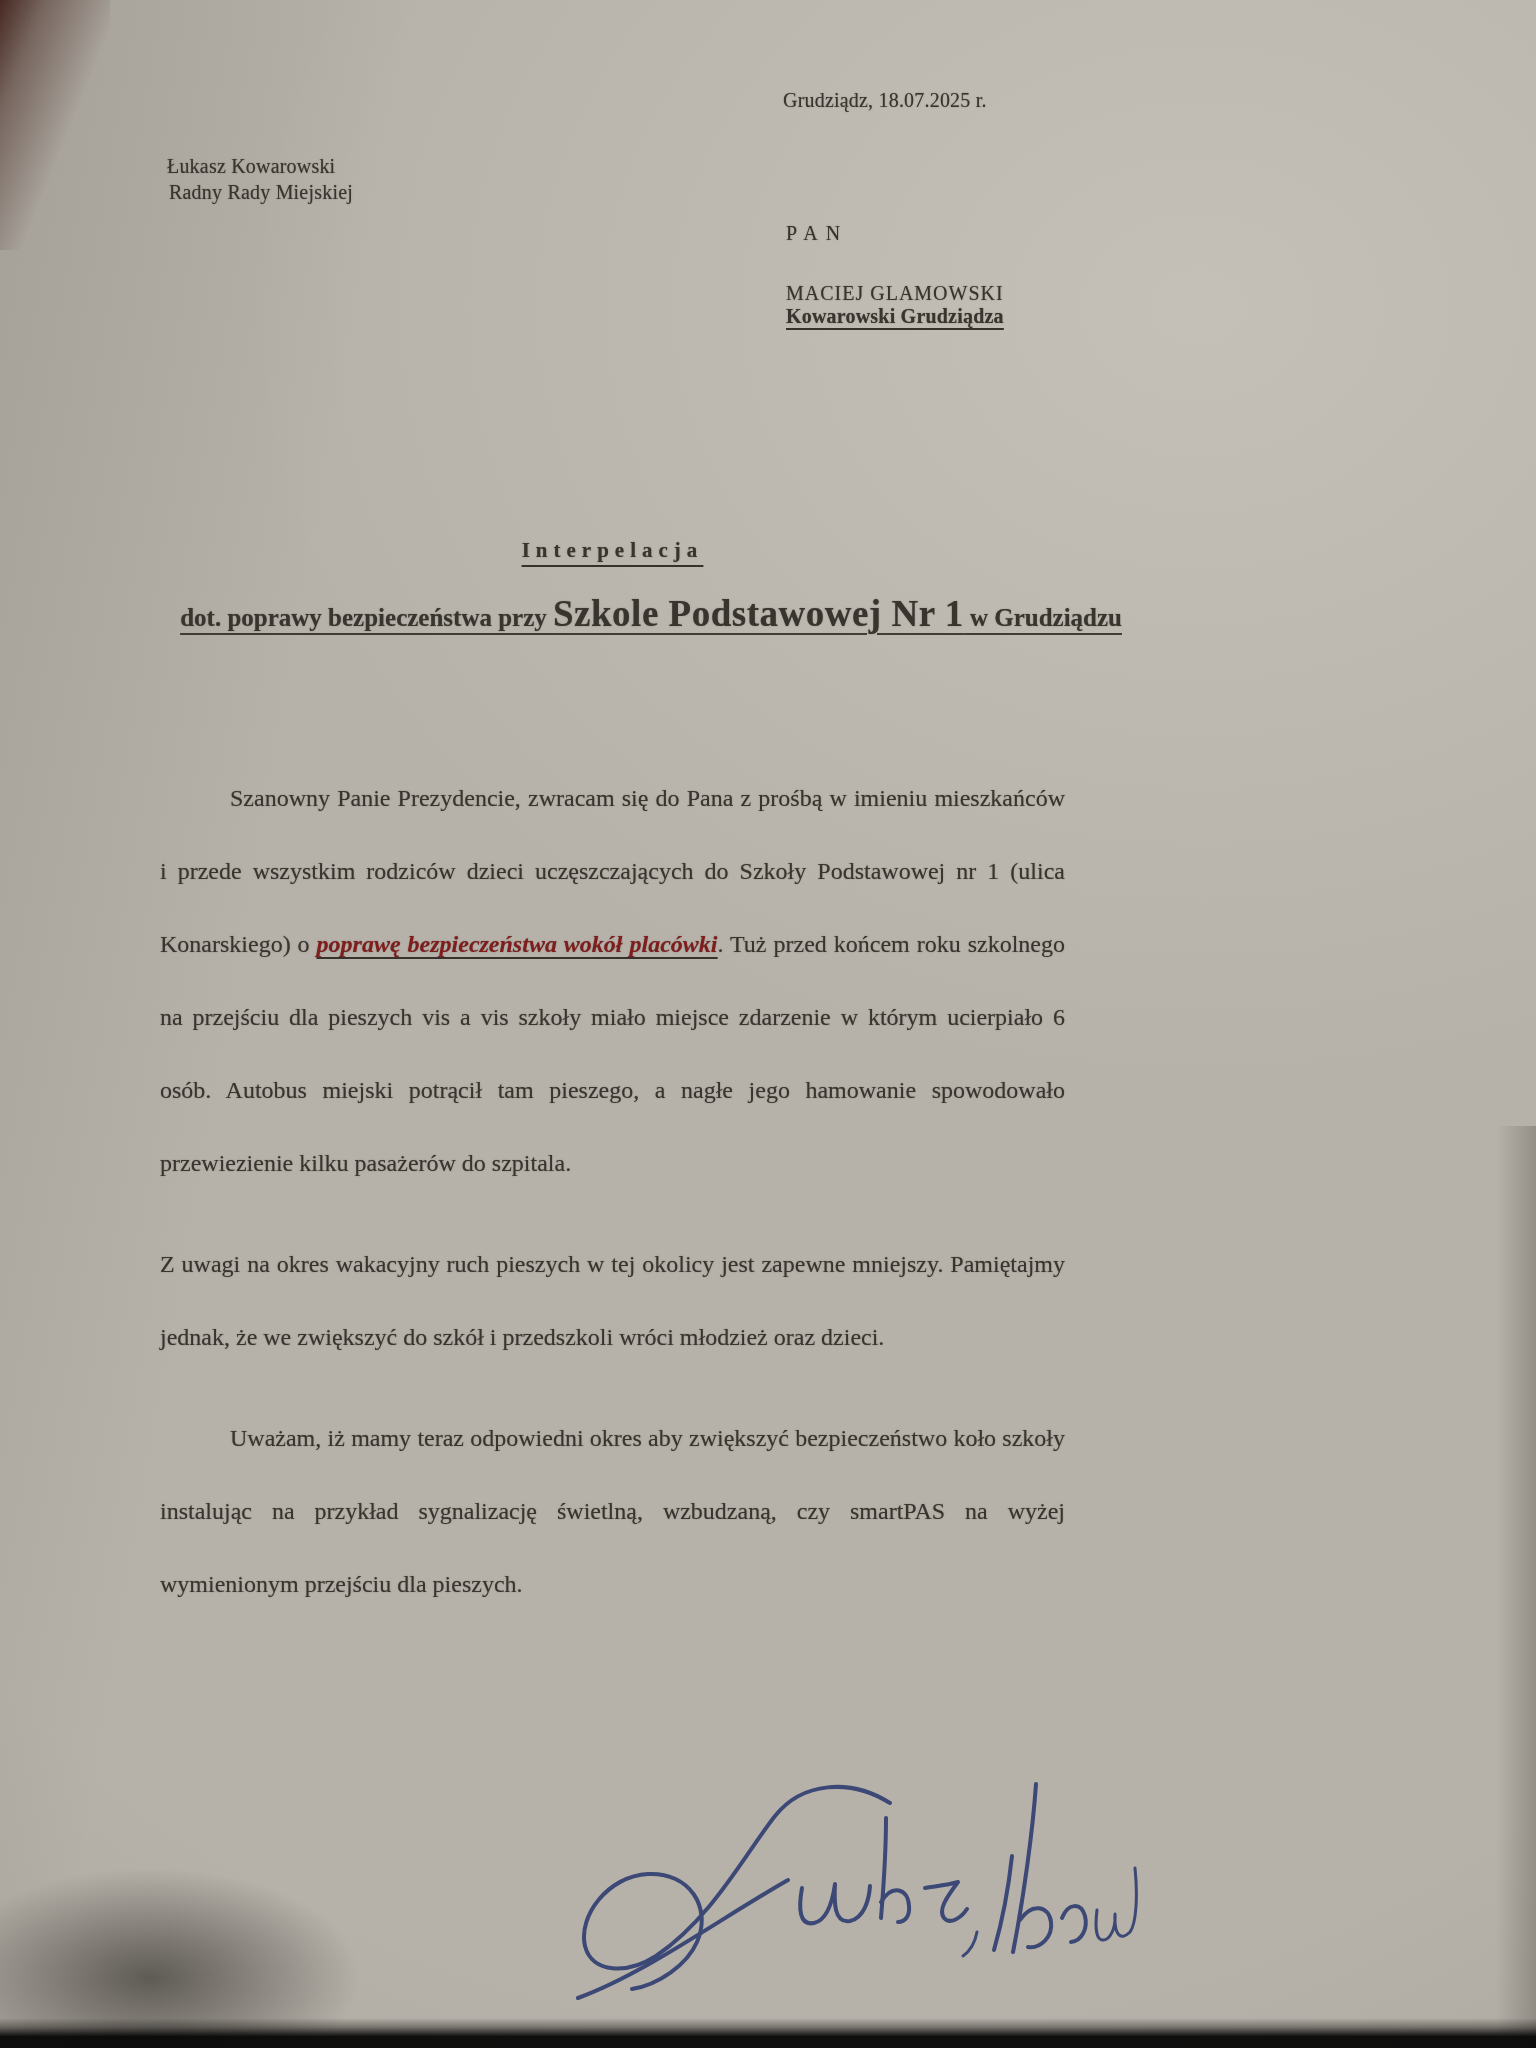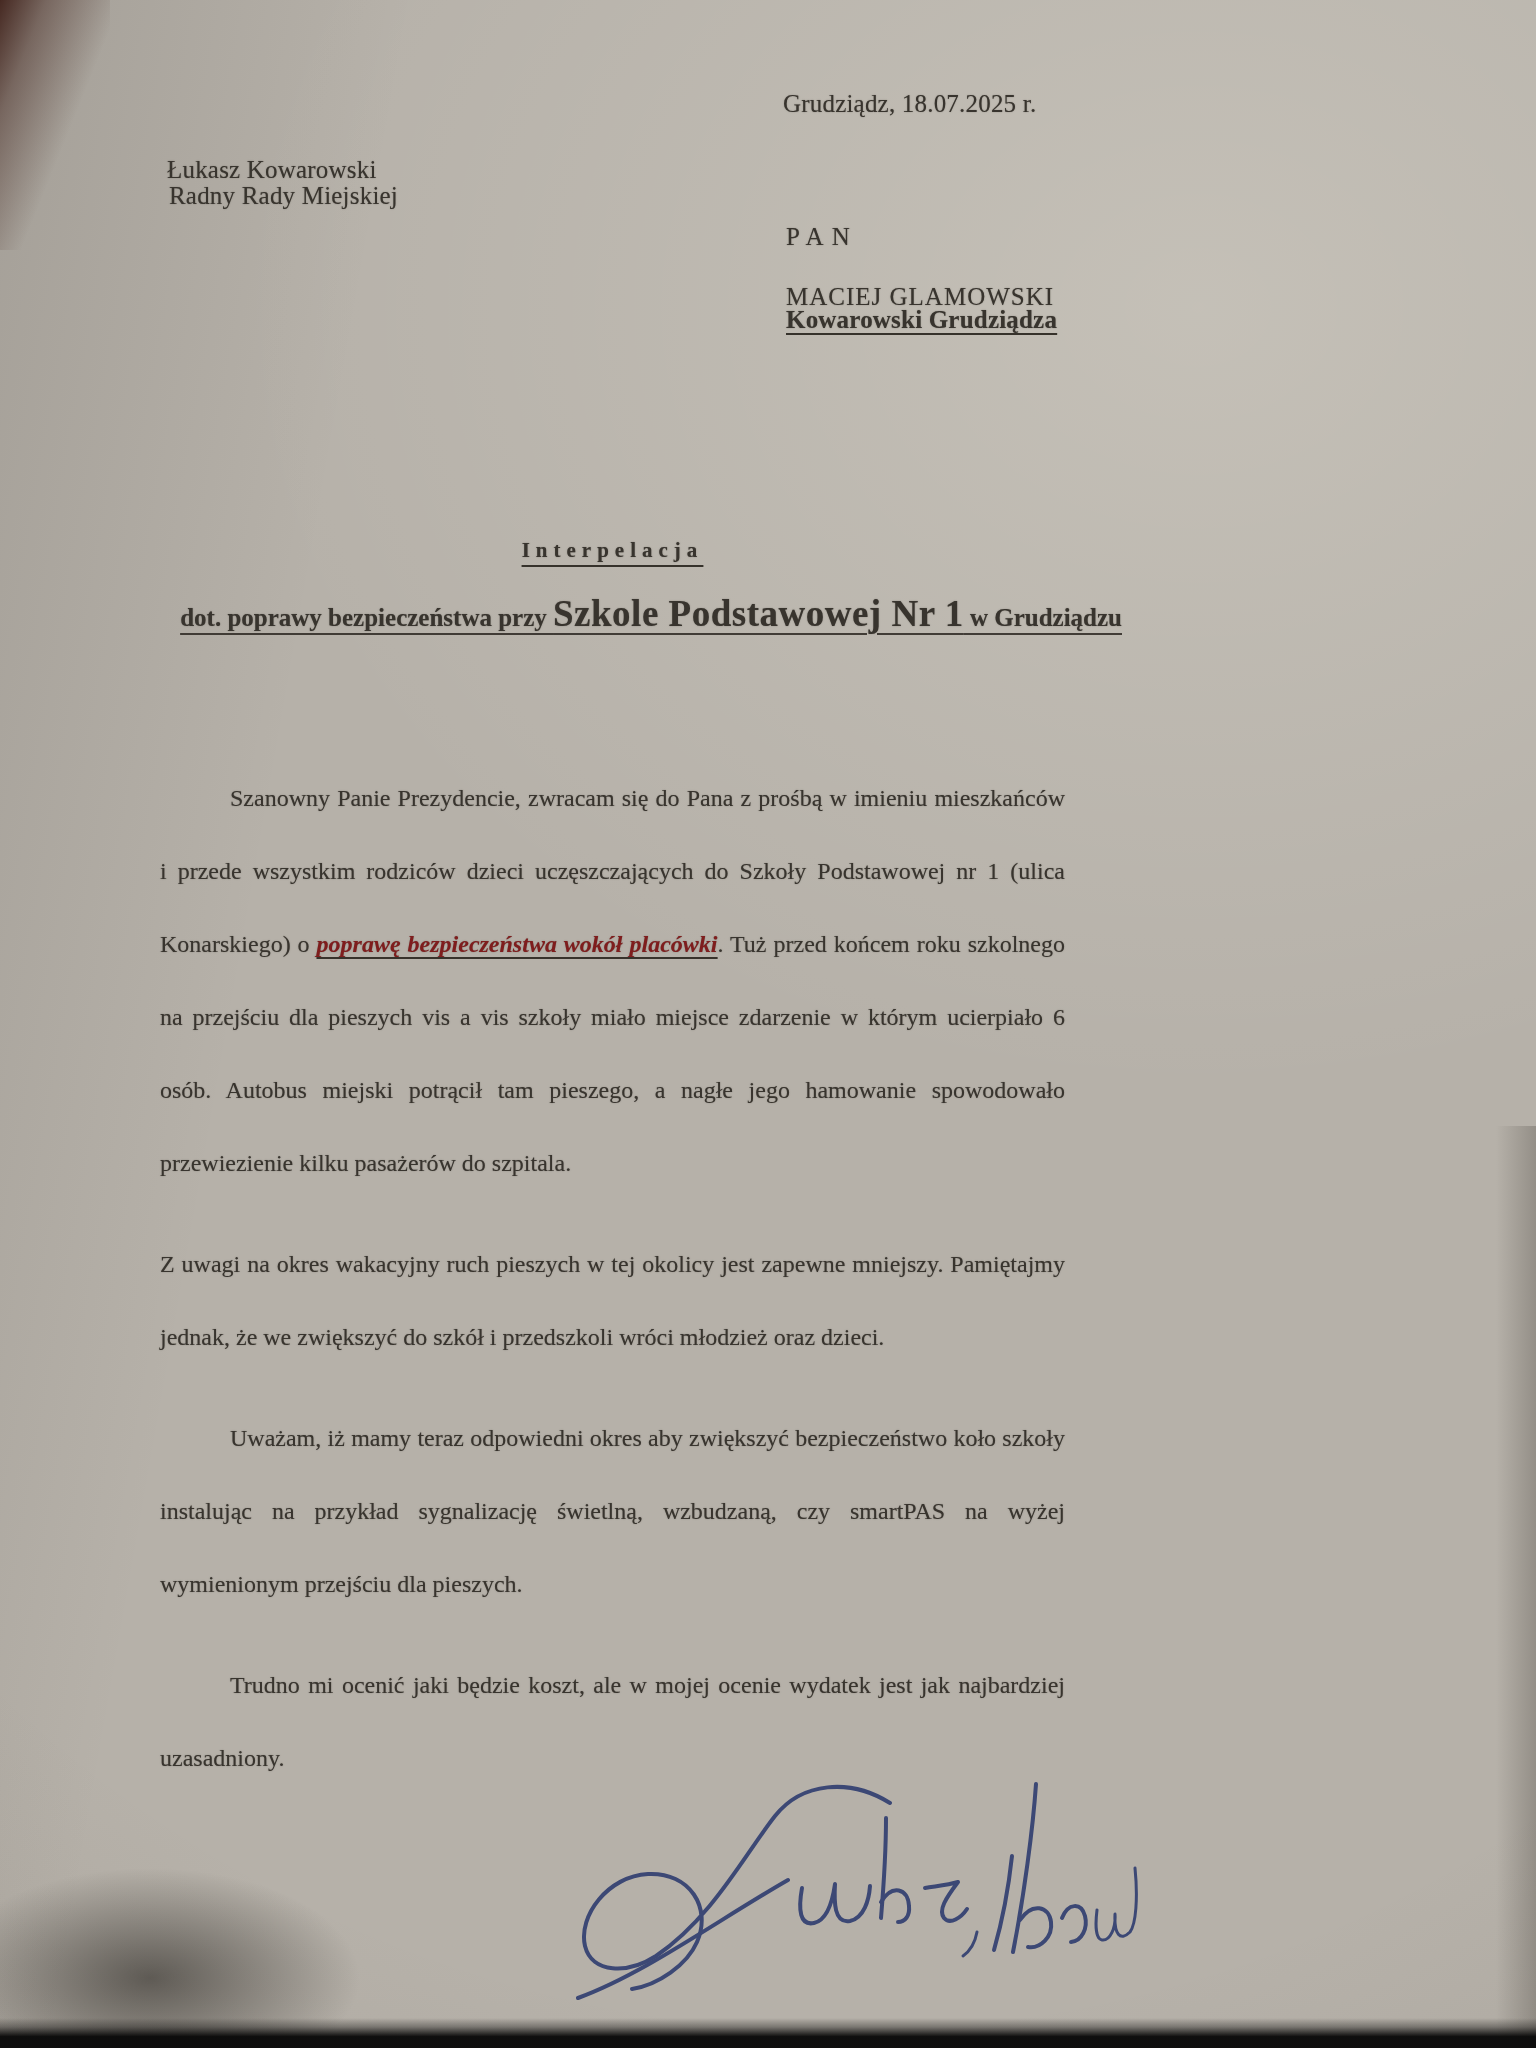--- a/index.html
+++ b/index.html
@@ -30,21 +30,21 @@
     background:linear-gradient(to top, rgba(8,8,8,.96) 38%, rgba(8,8,8,.35) 70%, rgba(8,8,8,0));
   }
   .right-edge-shade{
     position:absolute;right:0;top:55%;width:40px;height:45%;z-index:1;
     background:linear-gradient(to left, rgba(45,40,34,.25), rgba(45,40,34,0));
   }
 
   .content{position:absolute;inset:0;z-index:2;color:#38342e;}
   .content .abs{position:absolute;}
   .t{
-    font-size:25px;line-height:1.25;letter-spacing:.2px;
+    font-size:20px;line-height:1.25;letter-spacing:.2px;
     text-shadow:0 0 1.2px rgba(56,52,46,.55);
     white-space:nowrap;
     font-family:Liberation Serif, serif;
   }
   .date-line{left:783px;top:88px;}
   .sender-name{left:167px;top:133px;margin-top:21px;}
   .sender-title{left:169px;top:180px;}
   .recipient-salutation{left:786px;top:221px;letter-spacing:8px;}
   .recipient-name{left:786px;top:265px;letter-spacing:1px;margin-top:16px;}
   .recipient-role{
@@ -110,21 +110,20 @@
     <span>dot. poprawy bezpieczeństwa przy </span><span class="subject-emphasis">Szkole Podstawowej Nr 1</span><span> w Grudziądzu</span>
   </div>
 
   <div class="abs body-text">
     <p class="indent"><span>Szanowny Panie Prezydencie, zwracam się do Pana z prośbą w imieniu mieszkańców i przede wszystkim rodziców dzieci uczęszczających do Szkoły Podstawowej nr 1 (ulica Konarskiego) o </span><span class="emphasis-phrase">poprawę bezpieczeństwa wokół placówki</span><span>. Tuż przed końcem roku szkolnego na przejściu dla pieszych vis a vis szkoły miało miejsce zdarzenie w którym ucierpiało 6 osób. Autobus miejski potrącił tam pieszego, a nagłe jego hamowanie spowodowało przewiezienie kilku pasażerów do szpitala.</span></p>
 
     <p>Z uwagi na okres wakacyjny ruch pieszych w tej okolicy jest zapewne mniejszy. Pamiętajmy jednak, że we zwiększyć do szkół i przedszkoli wróci młodzież oraz dzieci.</p>
 
     <p class="indent">Uważam, iż mamy teraz odpowiedni okres aby zwiększyć bezpieczeństwo koło szkoły instalując na przykład sygnalizację świetlną, wzbudzaną, czy smartPAS na wyżej wymienionym przejściu dla pieszych.</p>
 
-    <p class="indent">Trudno mi ocenić jaki będzie koszt, ale w mojej ocenie wydatek jest jak najbardziej uzasadniony.</p>
   </div>
 
   <div class="abs signature-wrap">
     <svg viewBox="0 0 600 300" xmlns="http://www.w3.org/2000/svg">
       <g class="sig-stroke" stroke-width="4">
         <path d="M 350 55 C 310 30 262 34 235 68 C 205 106 172 170 116 208 C 88 226 52 226 45 198 C 38 168 68 128 108 126 C 150 124 172 160 157 194 C 147 217 118 237 92 241"></path>
         <path d="M 38 250 C 104 226 178 172 248 132"></path>
         <path d="M 262 140 C 258 162 260 178 274 175 C 288 172 293 150 295 136 C 294 154 294 176 310 173 C 324 170 329 152 330 138"></path>
         <path d="M 346 70 C 346 104 343 146 341 170"></path>
         <path d="M 341 154 C 352 136 368 140 369 158 C 370 168 365 174 358 174"></path>

